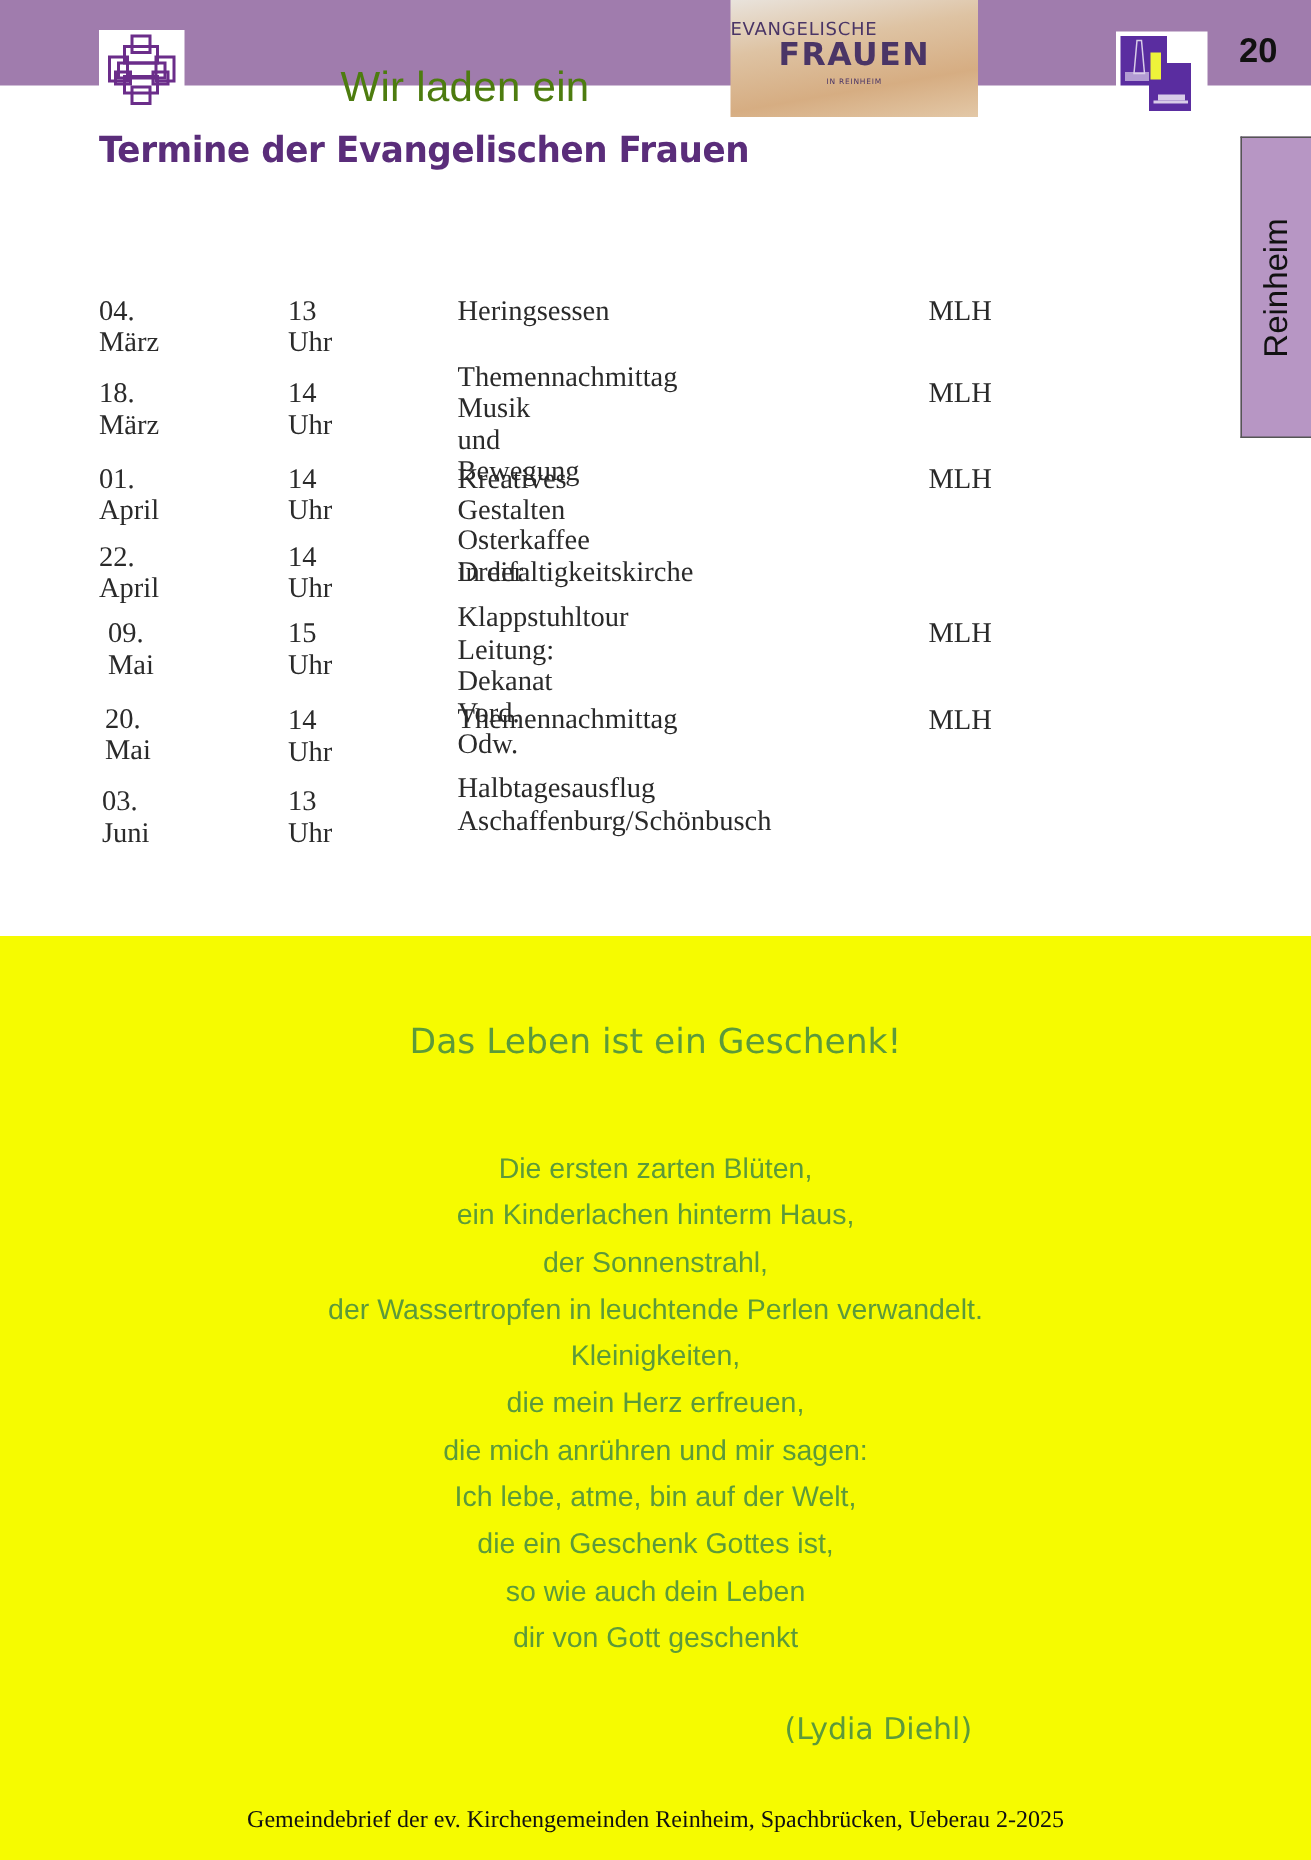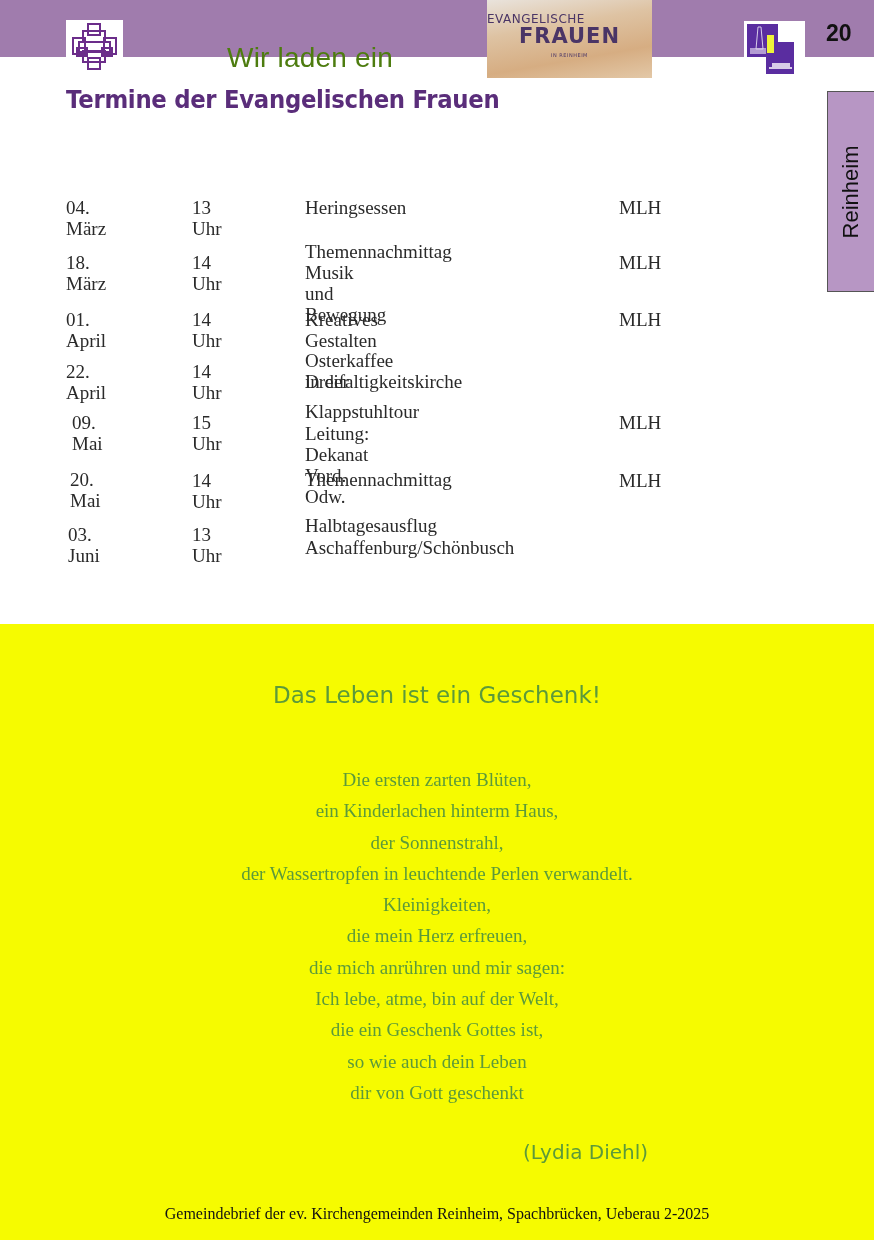--- a/index.html
+++ b/index.html
@@ -74,21 +74,21 @@
     .yellow-panel {
       position: absolute; left: 0; top: 624px; width: 874px; height: 616px;
       background: #f6fb00;
     }
     .poem-title {
       position: absolute; left: 0; width: 874px; top: 682px; text-align: center;
       font-family: "DejaVu Sans", sans-serif; font-size: 23px; color: #5c9a3a;
     }
     .poem {
       position: absolute; left: 0; width: 874px; top: 764px; text-align: center;
-      font-family: Liberation Serif, serif; font-size: 19px; color: #5c9a3a;
+      font-family: Liberation Sans, sans-serif; font-size: 19px; color: #5c9a3a;
       line-height: 31.3px;
     }
     .poem-author {
       position: absolute; left: 523px; top: 1140px;
       font-family: "DejaVu Sans", sans-serif; font-size: 20px; color: #5c9a3a;
     }
     .footer {
       position: absolute; left: 0; width: 874px; top: 1205px; text-align: center;
       font-family: "Liberation Serif", serif; font-size: 16px; color: #111;
     }

